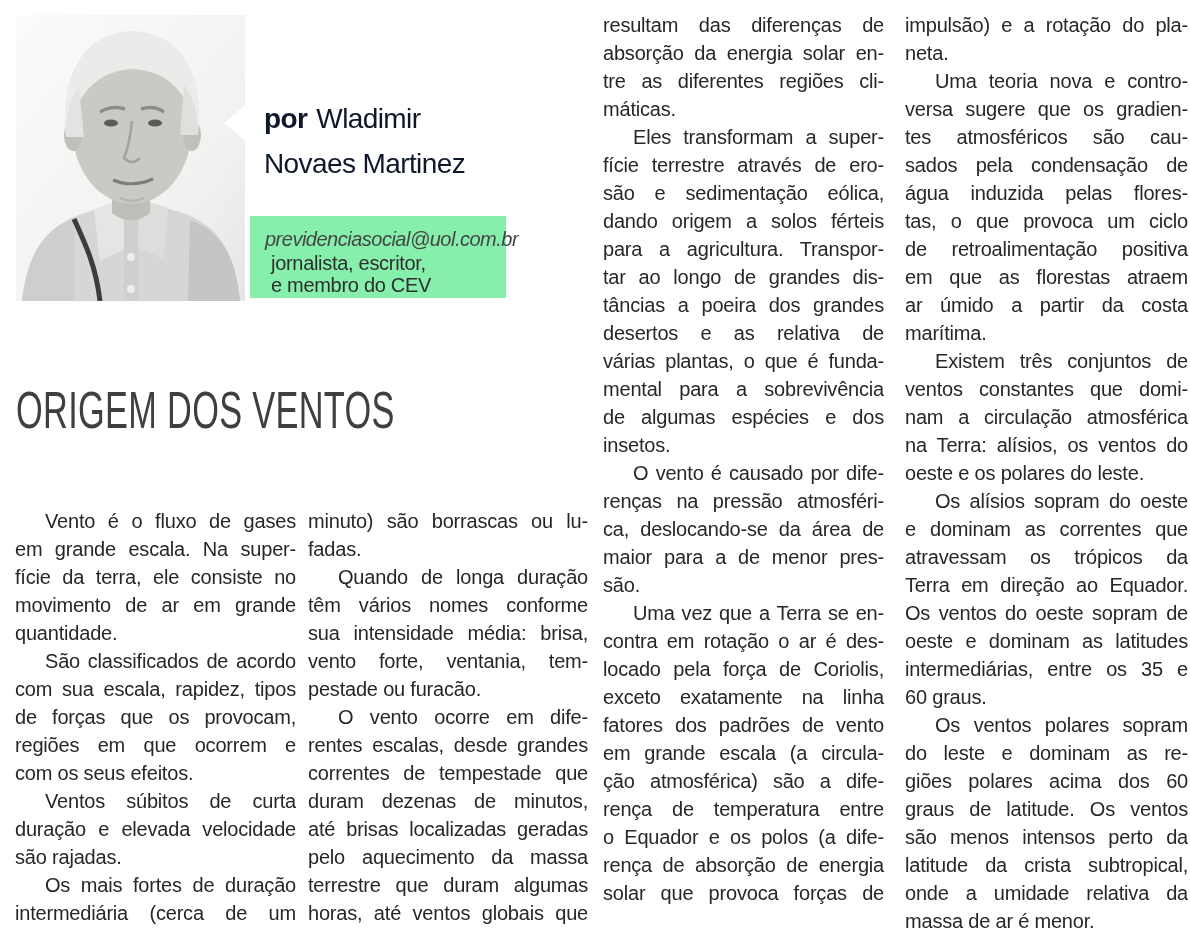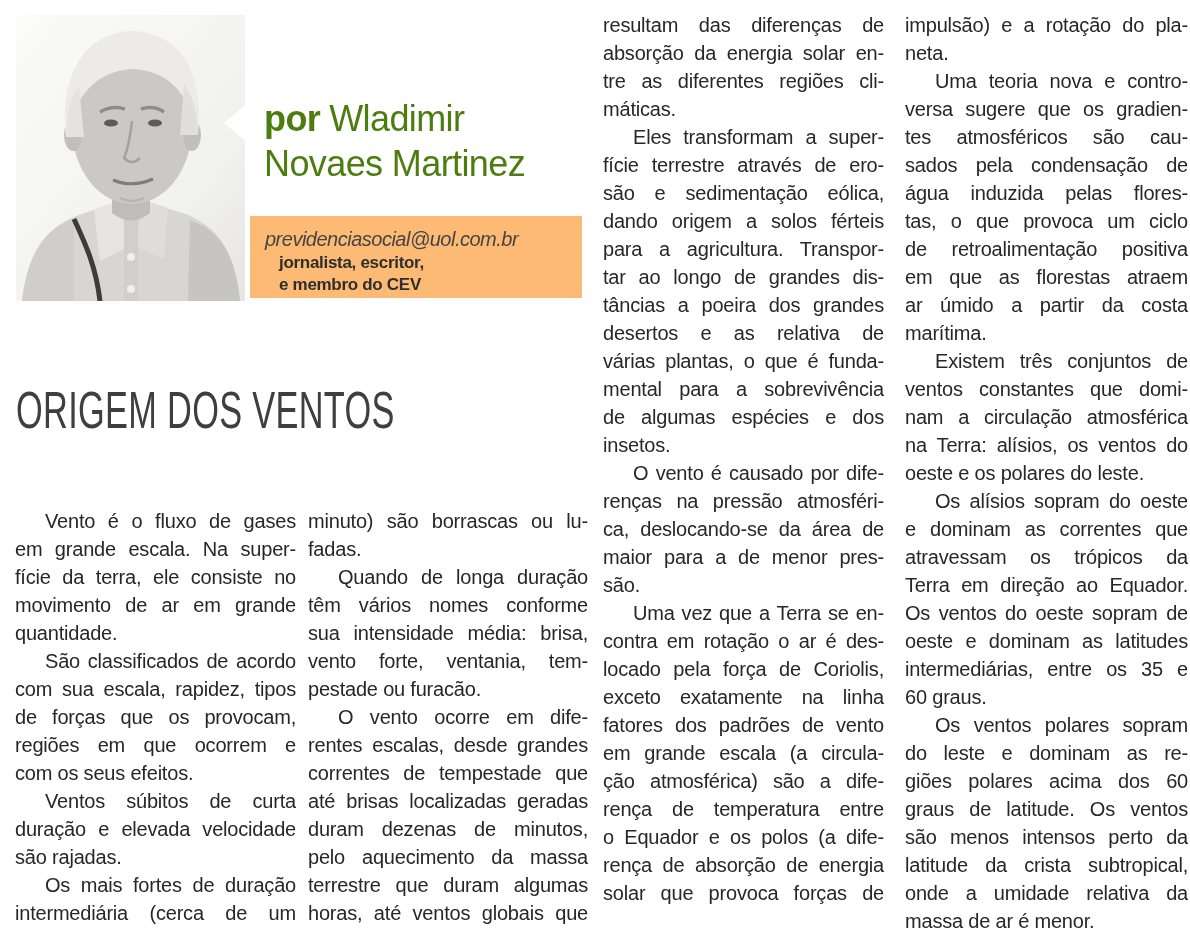--- a/index.html
+++ b/index.html
@@ -16,37 +16,37 @@
   
   .notch {
     position:absolute; left:224px; top:103px; width:0; height:0;
     border-top:20px solid transparent; border-bottom:20px solid transparent;
     border-right:24px solid #ffffff;
   }
 
   
   .byline {
     position:absolute; left:264px; top:96px;
-    font-size:36px; line-height:45px; letter-spacing:-0.6px; color:#4d7c0f;
+    font-size:28px; line-height:45px; letter-spacing:-0.6px; color:#0f172a;
     white-space:nowrap;
   }
   .byline .prefix { font-weight:700; margin-right:9px; }
 
   
   .infobox {
-    position:absolute; left:250px; top:216px; width:332px; height:82px;
-    background:#fdba74; padding:10px 0 6px 15px;
+    position:absolute; left:250px; top:216px; width:256px; height:82px;
+    background:#86efac; padding:10px 0 6px 15px;
   }
   .infobox .email {
     font-style:italic; font-size:20px; line-height:26px;
     letter-spacing:-0.5px; color:#454545; white-space:nowrap;
   }
   .infobox .role {
-    font-weight:700; font-size:17px; line-height:22px;
-    letter-spacing:-0.3px; color:#2e2e2e; padding-left:6px; white-space:nowrap;margin-left:8px;
+    font-weight:400; font-size:20px; line-height:22px;
+    letter-spacing:-0.3px; color:#2e2e2e; padding-left:6px; white-space:nowrap;
   }
 
   
   .title {
     position:absolute; left:16px; top:384px;
     font-size:52px; line-height:52px; font-weight:400; color:#3f3f3f;
     letter-spacing:0.5px; white-space:nowrap;
     transform:scaleX(0.66); transform-origin:0 0;
   }
 
@@ -158,22 +158,22 @@
   <div class="line">minuto) são borrascas ou lu-</div>
       <div class="line pend">fadas.</div>
       <div class="line pstart">Quando de longa duração</div>
       <div class="line">têm vários nomes conforme</div>
       <div class="line">sua intensidade média: brisa,</div>
       <div class="line">vento forte, ventania, tem-</div>
       <div class="line pend">pestade ou furacão.</div>
       <div class="line pstart">O vento ocorre em dife-</div>
       <div class="line">rentes escalas, desde grandes</div>
       <div class="line">correntes de tempestade que</div>
+      <div class="line">duram dezenas de minutos,</div>
       <div class="line">até brisas localizadas geradas</div>
-      <div class="line">duram dezenas de minutos,</div>
       <div class="line">pelo aquecimento da massa</div>
       <div class="line">terrestre que duram algumas</div>
       <div class="line">horas, até ventos globais que</div>
     </div>
   <div class="col col3">
 
   <div class="line">resultam das diferenças de</div>
       <div class="line">absorção da energia solar en-</div>
       <div class="line">tre as diferentes regiões cli-</div>
       <div class="line pend">máticas.</div>

